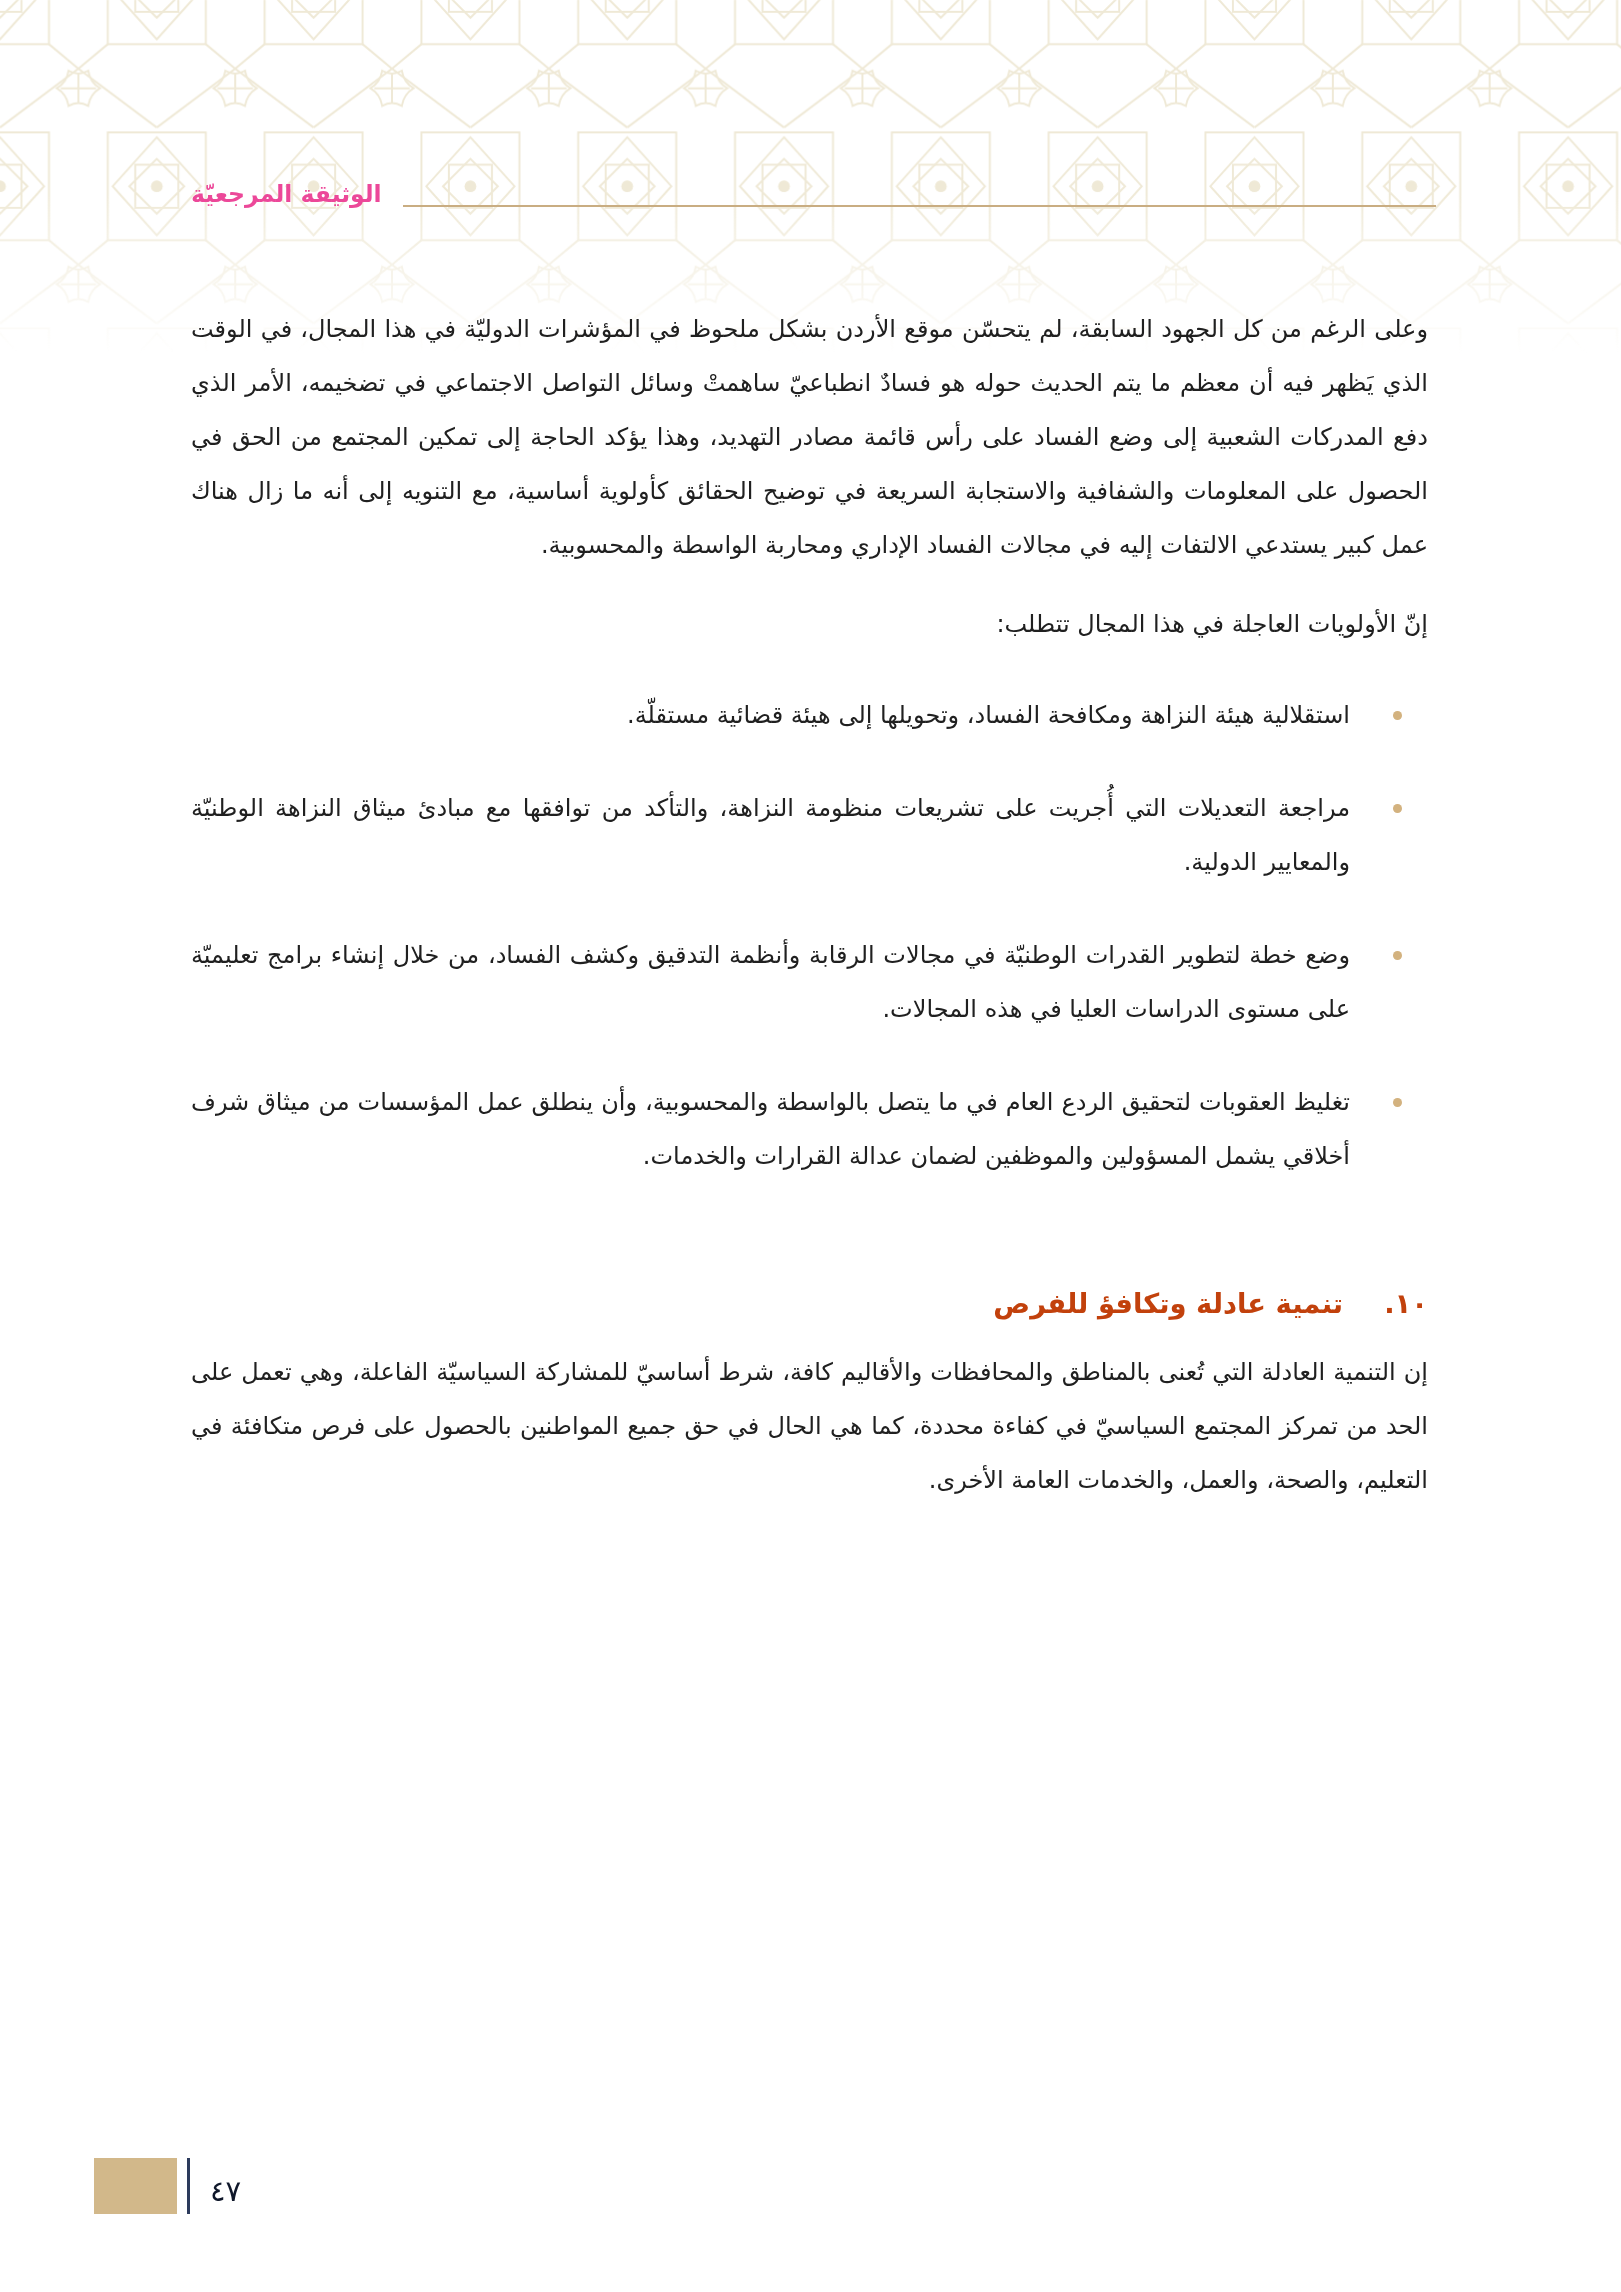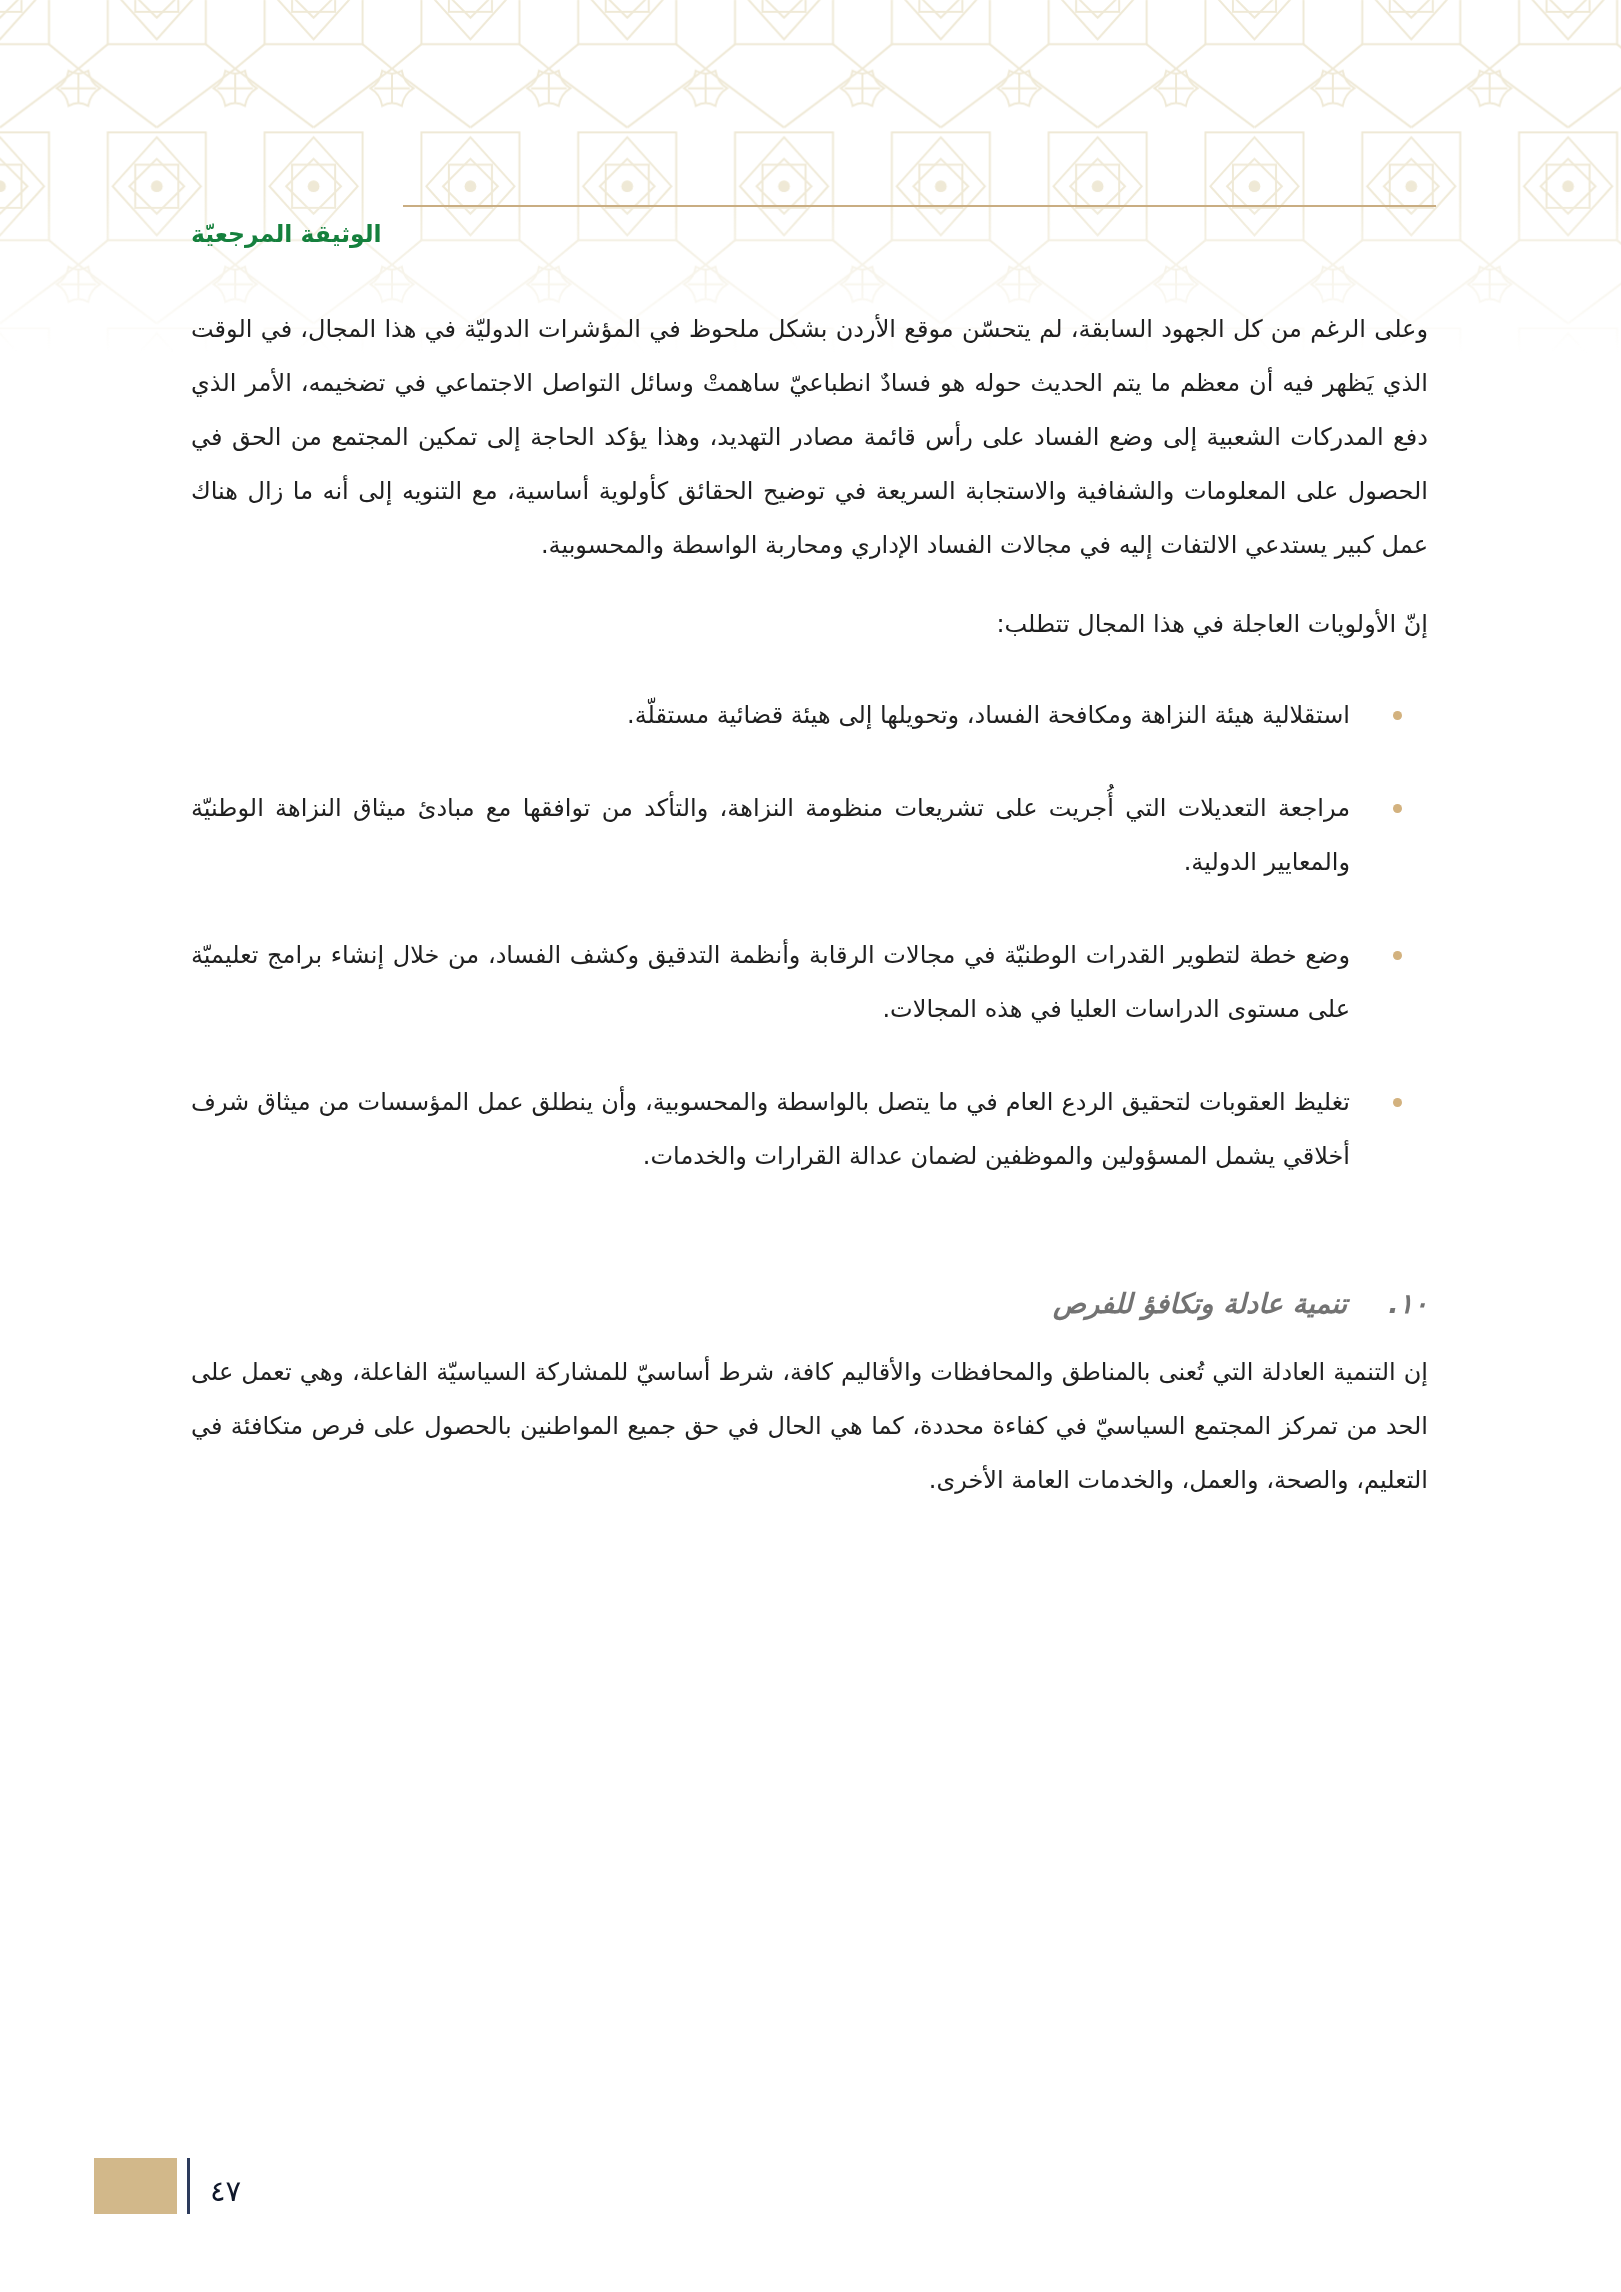--- a/index.html
+++ b/index.html
@@ -30,24 +30,23 @@
       z-index: 2;
       direction: ltr;
     }
     .header-title {
       position: absolute;
       left: 0;
       top: 3.9px;
       font-family: "DejaVu Sans", sans-serif;
       font-weight: bold;
       font-size: 23.5px;
-      color: #15803d;
+      color: #ec4899;
       direction: rtl;
       white-space: nowrap;
-      margin-top: 40px;
     }
     .header-rule {
       position: absolute;
       left: 212px;
       right: 0;
       top: 29px;
       height: 2px;
       background: #c9ad82;
     }
     .content {
@@ -82,25 +81,24 @@
       width: 8.8px;
       height: 8.8px;
       border-radius: 50%;
       background: #d3b27f;
     }
     .section-heading {
       margin-top: 96px;
       margin-bottom: 17.6px;
       font-size: 27.4px;
       line-height: 49px;
-      color: #737373;
+      color: #c2410c;
       font-weight: bold;
       text-align: right;
       white-space: nowrap;
-      font-style: italic;
     }
     .section-number { display: inline-block; margin-left: 41px; }
     .para-2 { margin-top: 24.5px; }
     .footer {
       position: absolute;
       left: 94px;
       top: 2158px;
       height: 59px;
       width: 196px;
       direction: ltr;

